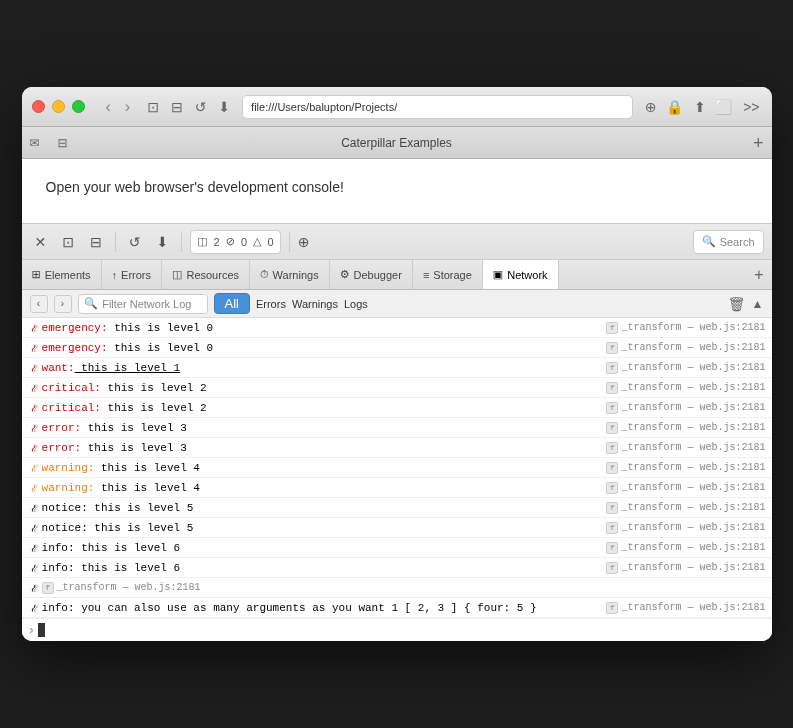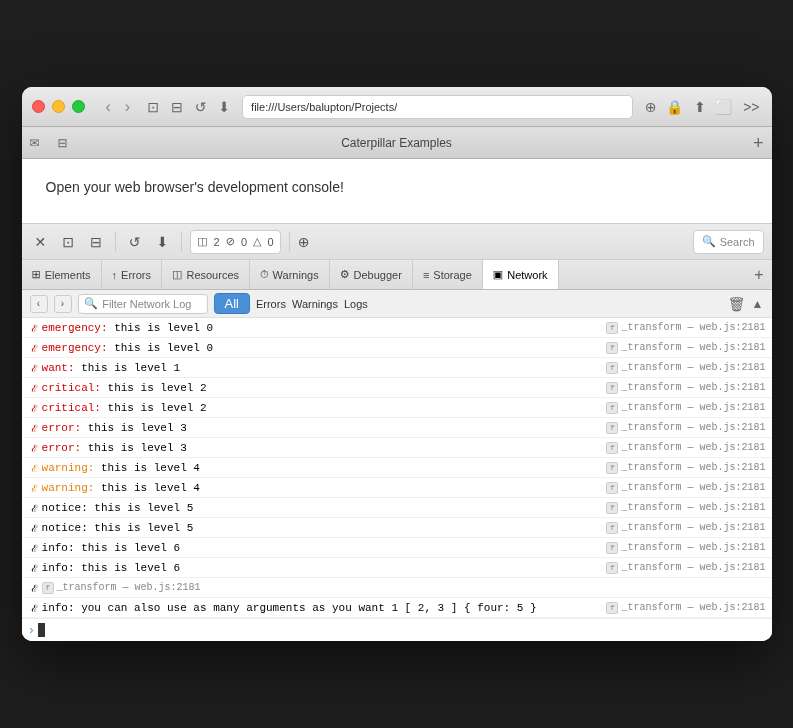--- a/index.html
+++ b/index.html
@@ -497,21 +497,21 @@
         <div class="console-row">
           <span class="row-icon" style="color: rgb(204, 0, 0);">ℰ</span>
           <span class="row-text"><span style="color: rgb(204, 0, 0); font-weight: 500;">emergency:</span><span style="color: rgb(0, 0, 0);"> this is level 0</span></span>
           <span class="row-source">
             <span class="source-icon">f</span>
             <span>_transform — web.js:2181</span>
           </span>
         </div>
         <div class="console-row">
           <span class="row-icon" style="color: rgb(204, 0, 0);">ℰ</span>
-          <span class="row-text"><span style="color: rgb(204, 0, 0); font-weight: 500;">want:</span><span style="color: rgb(0, 0, 0);"> this is level 1</span></span>
+          <span class="row-text"><span style="color: rgb(204, 0, 0); font-weight: 500;">want:</span><span style="color: rgb(0, 0, 0); text-decoration: underline;"> this is level 1</span></span>
           <span class="row-source">
             <span class="source-icon">f</span>
             <span>_transform — web.js:2181</span>
           </span>
         </div>
         <div class="console-row">
           <span class="row-icon" style="color: rgb(204, 0, 0);">ℰ</span>
           <span class="row-text"><span style="color: rgb(204, 0, 0); font-weight: 500;">critical:</span><span style="color: rgb(0, 0, 0);"> this is level 2</span></span>
           <span class="row-source">
             <span class="source-icon">f</span>

